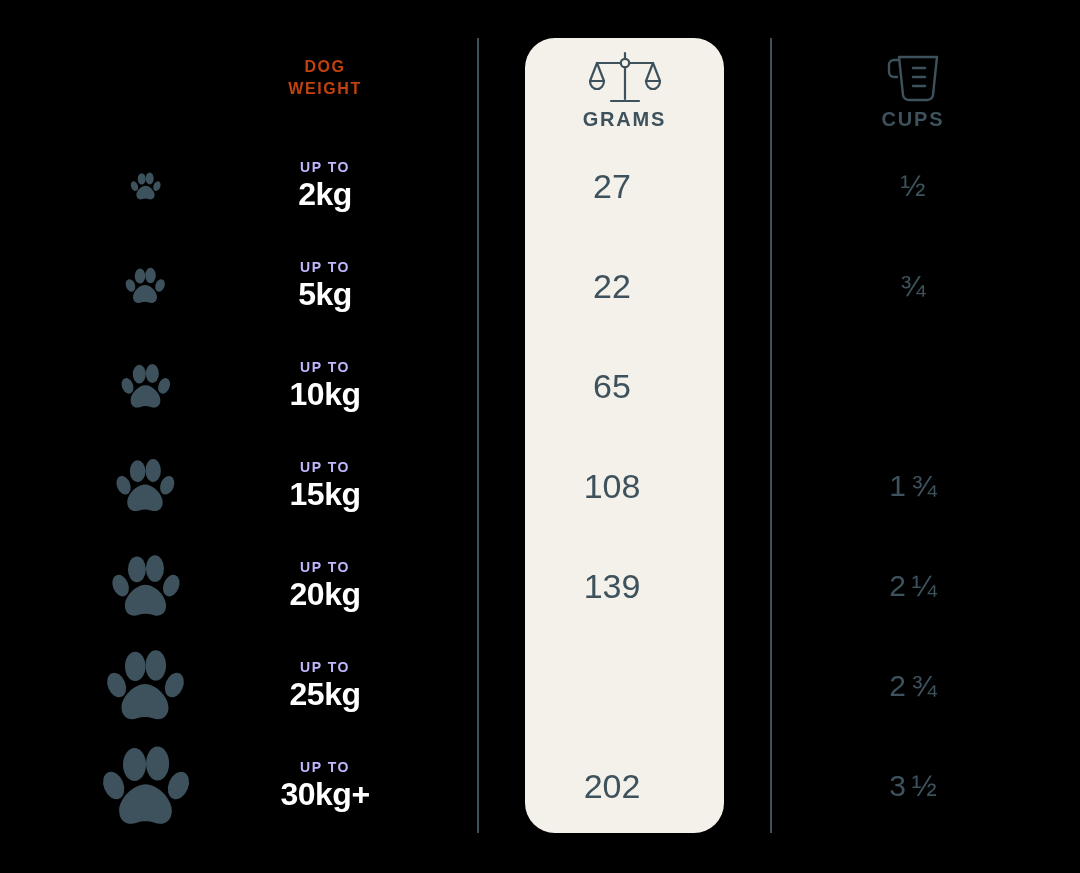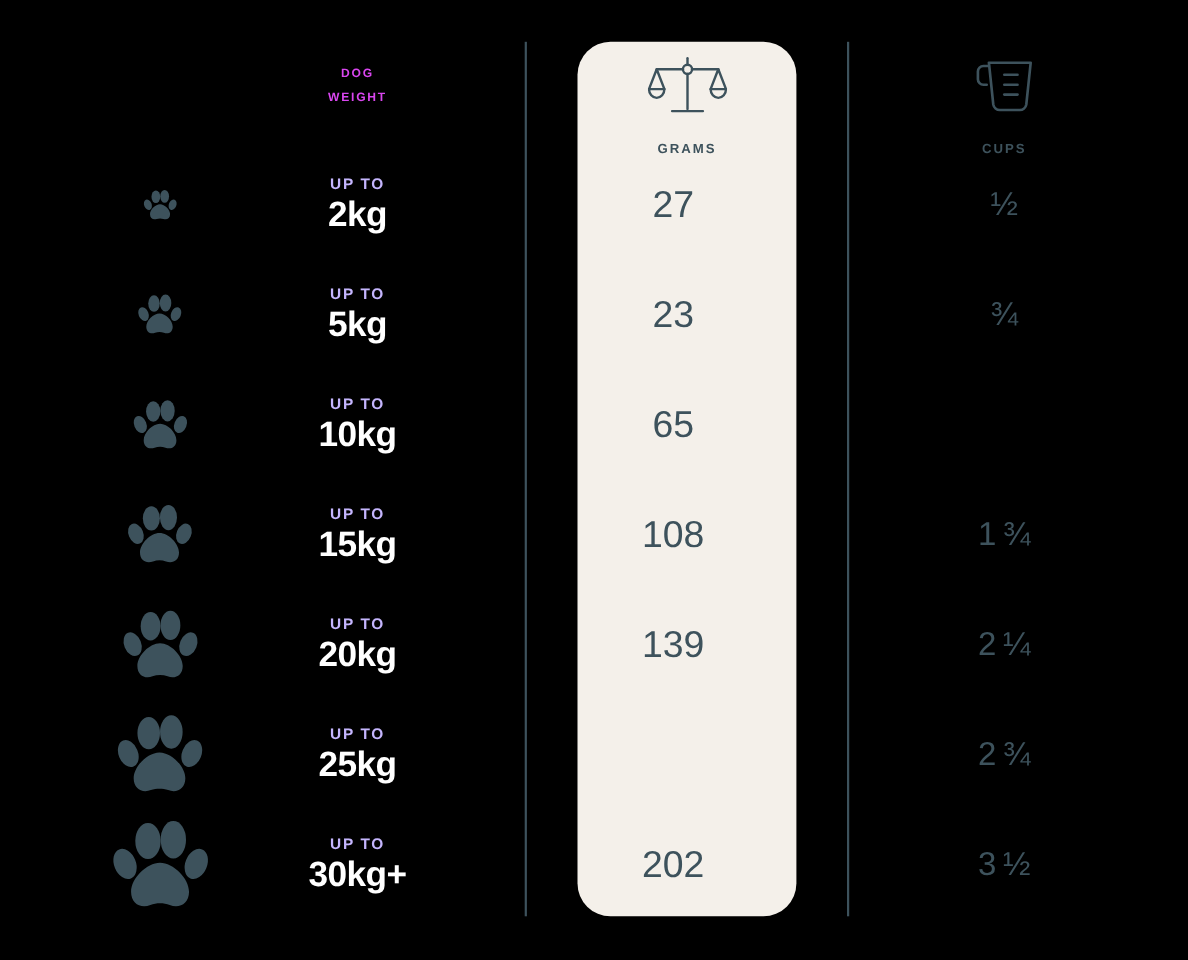--- a/index.html
+++ b/index.html
@@ -44,22 +44,22 @@
 
   
   .col-head {
     position: absolute;
     text-align: center;
   }
   .head-dogweight {
     left: 230px;
     top: 56px;
     width: 190px;
-    color: #d946ef;
-    font-size: 11px;
+    color: #c2410c;
+    font-size: 16px;
     font-weight: bold;
     letter-spacing: 1.6px;
     line-height: 22px;
   }
   .head-grams {
     left: 525px;
     top: 50px;
     width: 199px;
   }
   .head-cups {
@@ -67,23 +67,23 @@
     top: 50px;
     width: 190px;
   }
   .head-icon {
     height: 58px;
     display: flex;
     align-items: center;
     justify-content: center;
   }
   .head-label {
-    margin-top: 20px;
+    margin-top: 0;
     color: #3d525c;
-    font-size: 12px;
+    font-size: 20px;
     font-weight: bold;
     letter-spacing: 1.8px;
   }
 
   
   .row {
     position: absolute;
     left: 0;
     width: 1080px;
     height: 100px;
@@ -205,21 +205,21 @@
             <ellipse cx="17" cy="45" rx="9" ry="13" transform="rotate(-22 17 45)"></ellipse>
             <ellipse cx="76" cy="45" rx="9" ry="13" transform="rotate(22 76 45)"></ellipse>
             <path d="M46 44 C57 44 70 57 70 68 C70 78 62 82 54 79 C49 77.2 43 77.2 38 79 C30 82 22 78 22 68 C22 57 35 44 46 44 Z"></path>
           </svg>
         </div>
         <div class="cell cell-weight">
           <div class="upto">UP TO</div>
           <div class="kg">5kg</div>
         </div>
         <div class="cell cell-grams">
-          <span class="grams-val">23</span>
+          <span class="grams-val">22</span>
         </div>
         <div class="cell cell-cups">
           <span class="cups-val"><span>¾</span></span>
         </div>
       </div>
       <div class="row" style="top: 336px;">
         <div class="cell cell-paw">
           <svg class="paw" width="57" height="57" viewBox="0 0 92 92">
             <ellipse cx="36" cy="26" rx="10.5" ry="15"></ellipse>
             <ellipse cx="57" cy="25" rx="10.5" ry="15.5"></ellipse>

